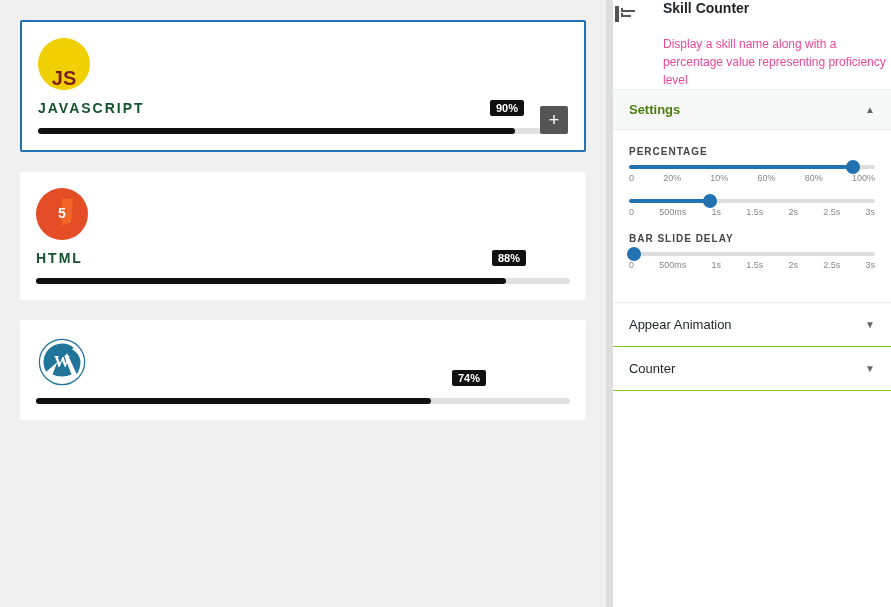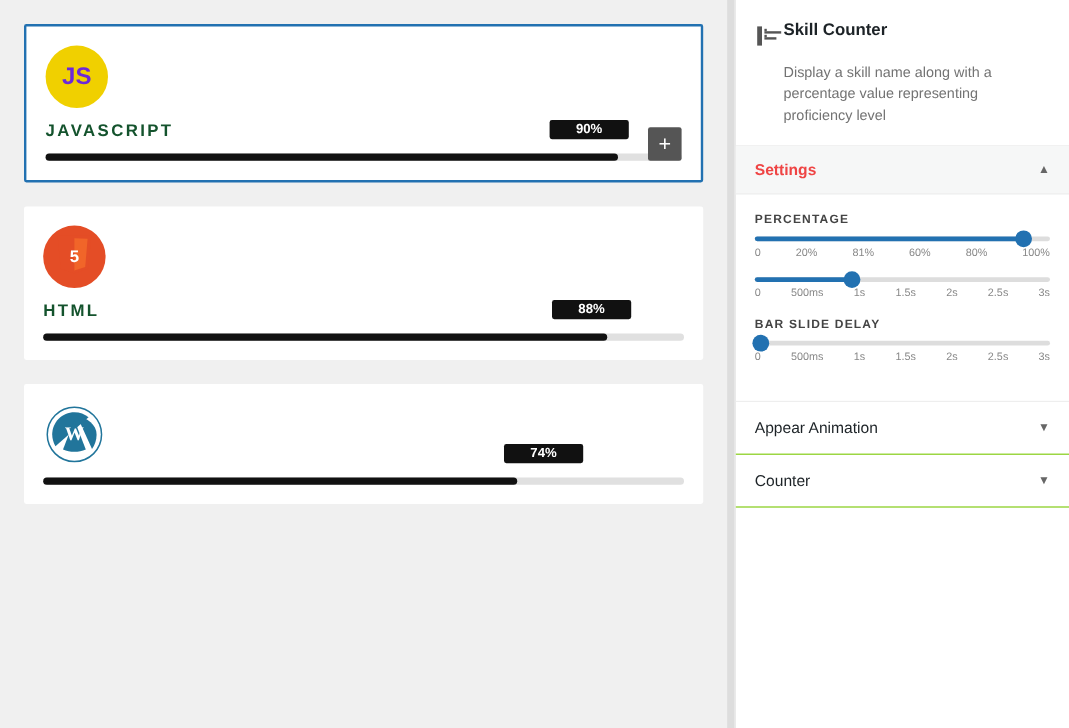--- a/index.html
+++ b/index.html
@@ -68,21 +68,21 @@
     }
 
     .percentage-badge {
       position: absolute;
       right: 50px;
       top: -28px;
       background: #111;
       color: #fff;
       font-size: 11px;
       font-weight: 600;
-      padding: 2px 22px;
+      padding: 2px 6px;
       border-radius: 2px;
     }
 
     .add-btn {
       position: absolute;
       right: 16px;
       bottom: 16px;
       width: 28px;
       height: 28px;
       background: #555;
@@ -93,21 +93,22 @@
       cursor: pointer;
       display: flex;
       align-items: center;
       justify-content: center;
       line-height: 1;
     }
 
     
     .icon-js {
       background: #f0d000;
-      color: #6d28d9;
+      color: #7f1d1d;
+      align-items: flex-end;
     }
 
     
     .icon-html {
       background: #e44d26;
       color: #fff;
       font-size: 28px;
     }
 
     
@@ -121,44 +122,43 @@
     .right-panel {
       width: 281px;
       background: #fff;
       border-left: 1px solid #ddd;
       display: flex;
       flex-direction: column;
       overflow-y: auto;
     }
 
     .widget-header {
-      padding: 16px;
       border-bottom: 1px solid #eee;
       display: flex;
       align-items: flex-start;
-      gap: 0;
+      gap: 26px;
     }
 
     .widget-icon {
       width: 24px;
       height: 24px;
       flex-shrink: 0;
       margin-top: 2px;
     }
 
     .widget-title {
       font-size: 14px;
       font-weight: 600;
       color: #1d2327;
       margin-bottom: 4px;
     }
 
     .widget-desc {
       font-size: 12px;
-      color: #737373;
+      color: #ec4899;
       line-height: 1.5;
       margin-top: 19px;
     }
 
     .settings-section {
       border-bottom: 1px solid #eee;
     }
 
     .section-header {
       display: flex;
@@ -166,21 +166,21 @@
       justify-content: space-between;
       padding: 12px 16px;
       cursor: pointer;
       background: #f6f7f7;
       border-bottom: 1px solid #eee;
     }
 
     .section-header-title {
       font-size: 13px;
       font-weight: 600;
-      color: #ef4444;
+      color: #4d7c0f;
     }
 
     .chevron {
       font-size: 10px;
       color: #666;
     }
 
     .settings-content {
       padding: 16px;
     }
@@ -334,21 +334,21 @@
 
       <div class="slider-wrapper">
         <div class="setting-label">PERCENTAGE</div>
         <div class="slider-track">
           <div class="slider-fill" style="width: 91%;"></div>
           <div class="slider-thumb" style="left: 91%;"></div>
         </div>
         <div class="slider-labels">
           <span>0</span>
           <span>20%</span>
-          <span>81%</span>
+          <span>10%</span>
           <span>60%</span>
           <span>80%</span>
           <span>100%</span>
         </div>
       </div>
 
       <div class="slider-wrapper">
         <div class="slider-track">
           <div class="slider-fill" style="width: 33%;"></div>
           <div class="slider-thumb" style="left: 33%;"></div>

